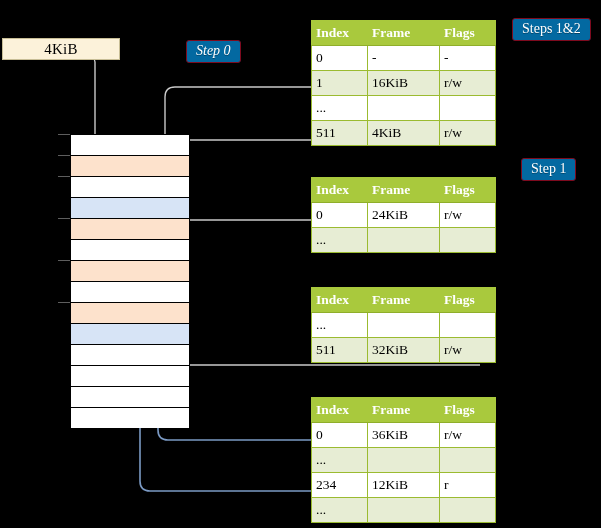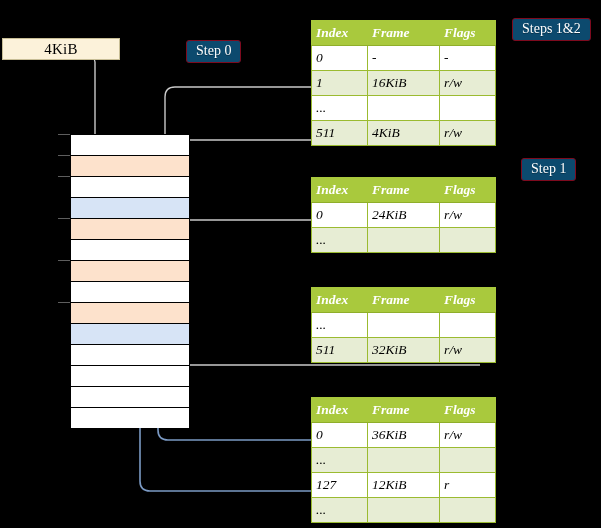--- a/index.html
+++ b/index.html
@@ -35,21 +35,21 @@
     display: flex;
     align-items: center;
     justify-content: center;
     letter-spacing: .2px;
   }
 
   
   .steptag {
     position: absolute;
     box-sizing: border-box;
-    background: #0c4a6e;
+    background: #0369a1;
     border: 1px solid #7E0A1E;
     border-radius: 3px;
     color: #FFFFFF;
     font-size: 14px;
     display: flex;
     align-items: center;
     justify-content: center;
     padding: 2px 9px 3px 9px;
     white-space: nowrap;
     text-shadow: 0 1px 0 rgba(0,0,0,.35);
@@ -90,21 +90,20 @@
   }
   .ptable th, .ptable td {
     box-sizing: border-box;
     border: 1px solid #9BBB30;
     padding: 2px 4px 3px 4px;
     text-align: left;
     height: 25px;
     overflow: hidden;
     white-space: nowrap;
     color: #000000;
-    font-style: italic;
   }
   .ptable th {
     background: #A9C93D;
     color: #FFFFFF;
     font-weight: bold;
     border-color: #A9C93D;
     border-bottom: 1px solid #8FAE2A;
   }
   .ptable tr.alt td { background: #E7EDD4; }
   .ptable td.hl { background: #FAF28C; }
@@ -151,21 +150,21 @@
       <path d="M 480,440 L 168,440 Q 158,440 158,430 L 158,334" marker-end="url(#ahBlueUp)"></path>
 
       <path d="M 480,491 L 150,491 Q 140,491 140,481 L 140,215" marker-end="url(#ahBlueUp)"></path>
     </g>
   </svg>
 
   <div class="srcbox" style="left:2px; top:38px; width:118px; height:22px;">
     <span>4KiB</span>
   </div>
 
-  <div class="steptag" style="left:186px; top:40px;">
+  <div class="steptag" style="left:186px; top:40px;font-style:italic;">
     <span>Step 0</span>
   </div>
   <div class="steptag" style="left:512px; top:18px;">
     <span>Steps 1&amp;2</span>
   </div>
   <div class="steptag" style="left:521px; top:158px;">
     <span>Step 1</span>
   </div>
 
   <div class="memtick" style="left:58px; top:134px;  width:14px;"></div>
@@ -273,21 +272,21 @@
       <td class="c0">0</td>
       <td class="c1">36KiB</td>
       <td class="c2">r/w</td>
     </tr>
     <tr class="alt">
       <td class="c0">...</td>
       <td class="c1"></td>
       <td class="c2"></td>
     </tr>
     <tr>
-      <td class="c0">127</td>
+      <td class="c0">234</td>
       <td class="c1">12KiB</td>
       <td class="c2">r</td>
     </tr>
     <tr class="alt">
       <td class="c0">...</td>
       <td class="c1"></td>
       <td class="c2"></td>
     </tr>
   </tbody>
     </table>

